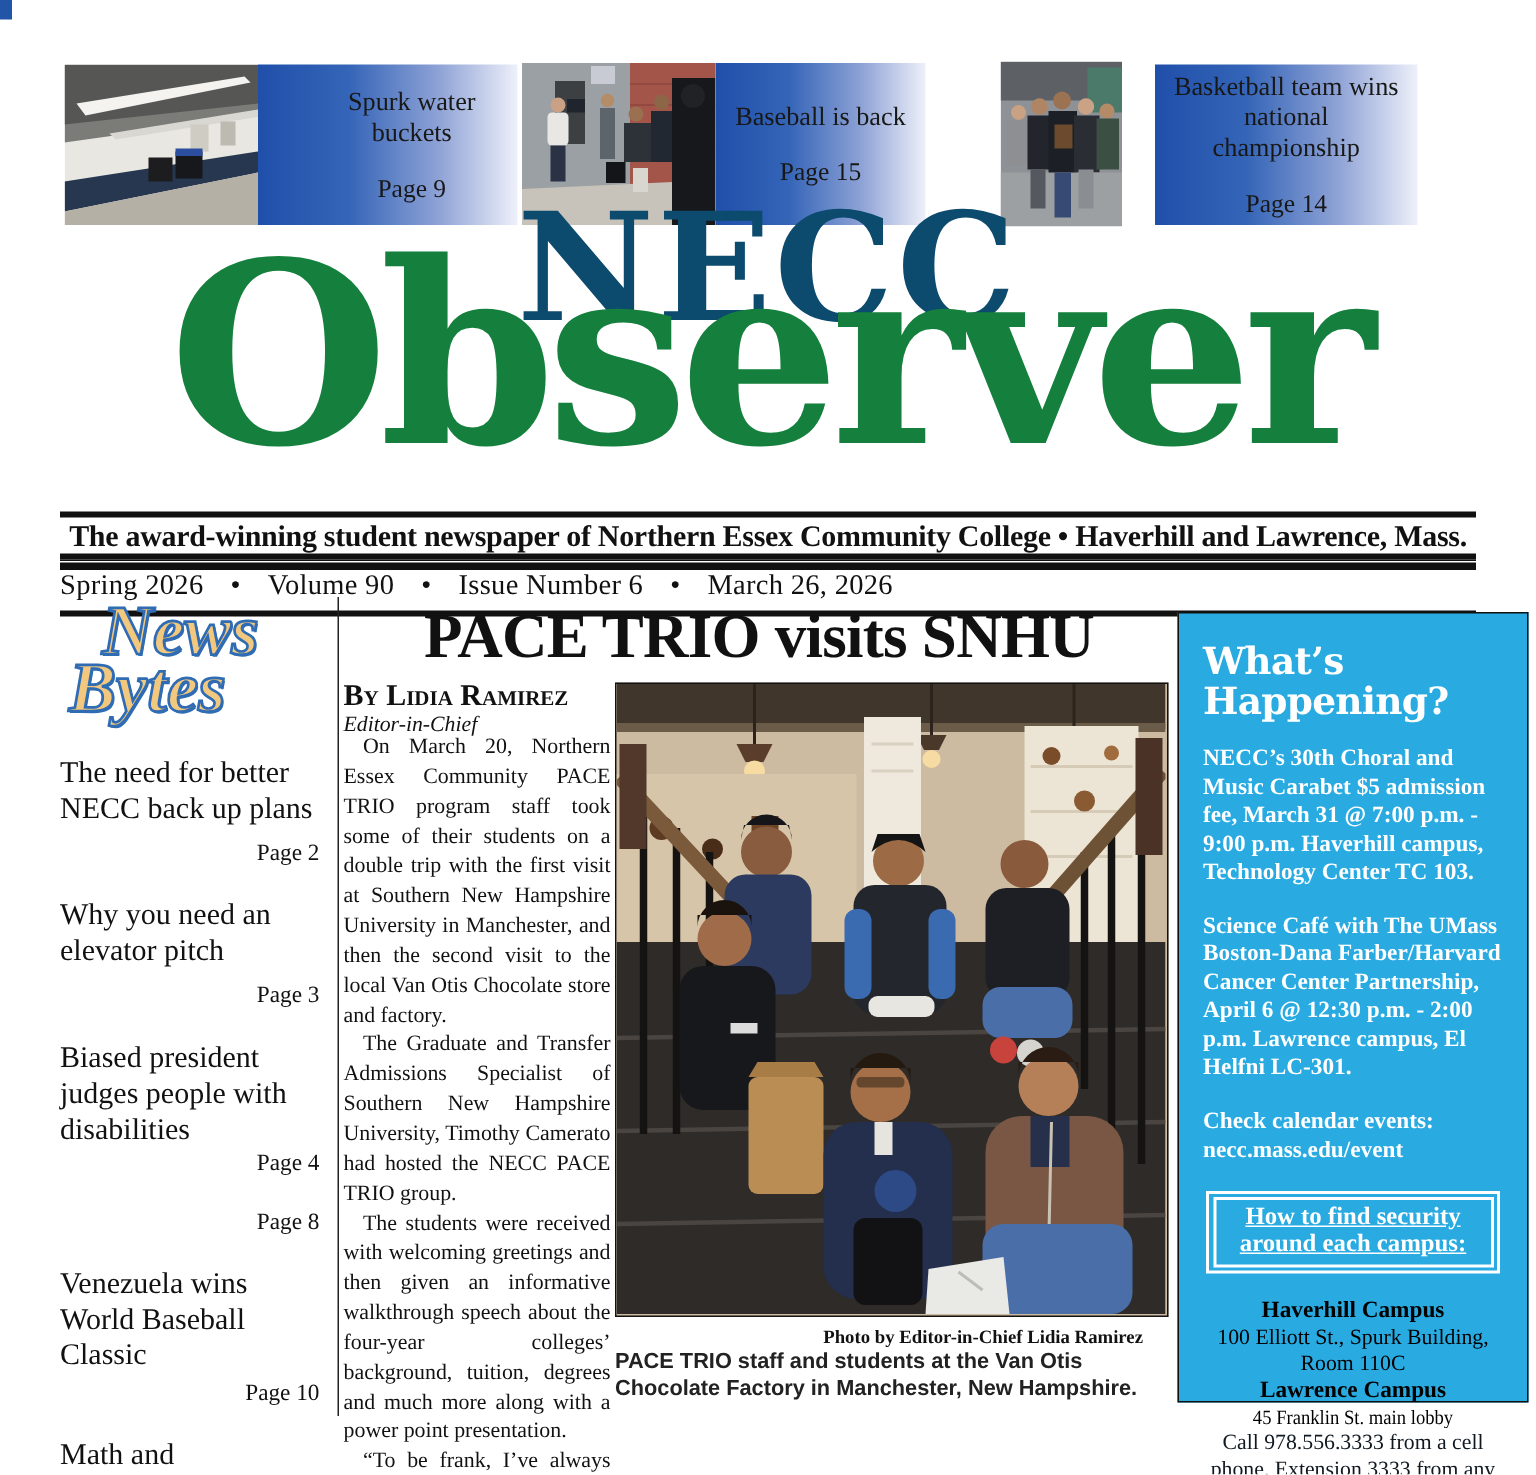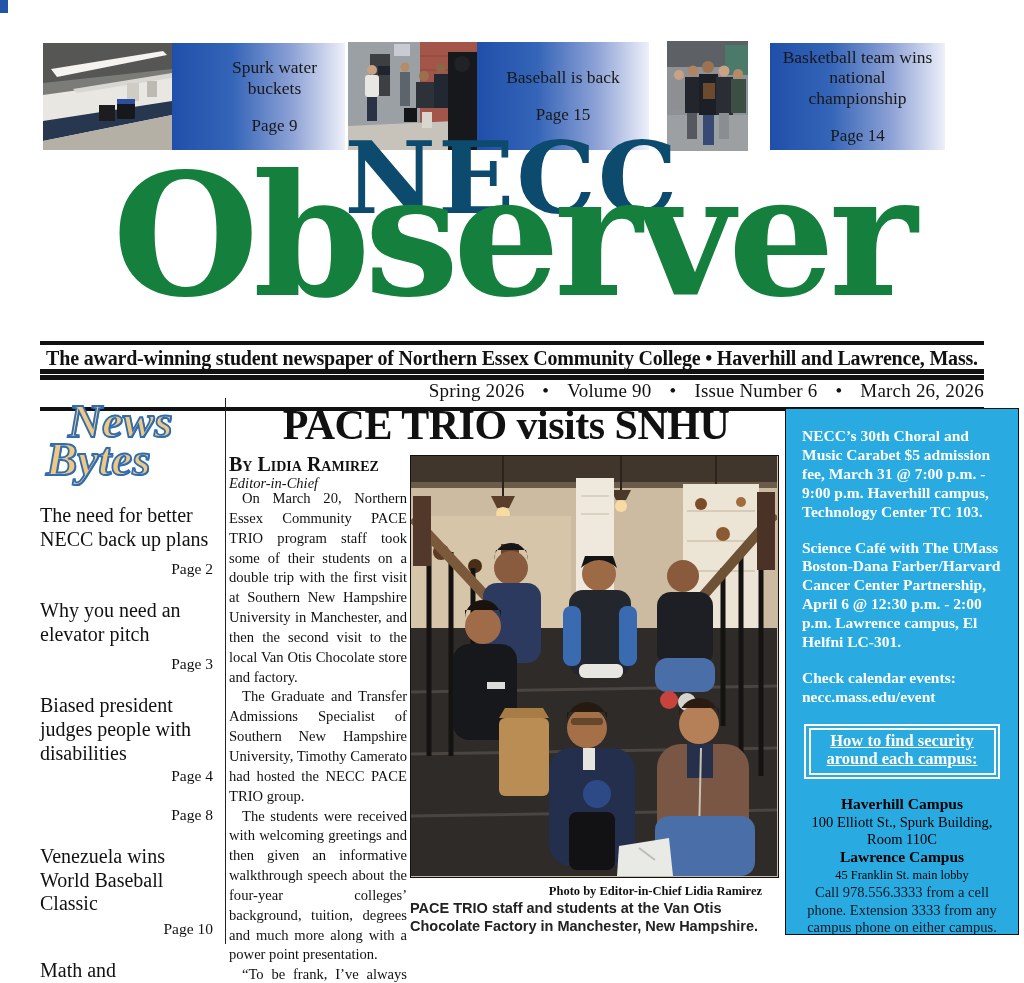--- a/index.html
+++ b/index.html
@@ -37,21 +37,21 @@
   .rules-block { position:absolute; left:40px; width:944px; }
   .tagline-wrap { top:341px; border-top:4px solid #111; }
   .tagline {
     text-align:center; font-weight:bold; font-size:20px; padding:2px 0 3px;
     letter-spacing:-0.2px;
   }
   .rule-thin  { border-top:1.5px solid #111; }
   .rule-thick { border-top:4px solid #111; }
   .gap2 { height:2px; }
   .issue-wrap { top:368px; }
-  .issue-line { text-align:right; font-size:19px; padding:4px 0 5px; letter-spacing:0.2px; }
+  .issue-line { text-align:left; font-size:19px; padding:4px 0 5px; letter-spacing:0.2px; }
   .issue-line .sep { display:inline-block; margin:0 18px; }
 
   
   .left-col {
     position:absolute; left:40px; top:398px; width:186px; height:546px;
     border-right:1.5px solid #222; padding-right:12px;
   }
   .nb-logo { position:relative; height:96px; margin-bottom:10px; }
   .nb-word {
     font-family:"Liberation Serif", serif; font-style:italic; font-weight:bold;
@@ -171,21 +171,21 @@
       <rect x="68" y="40" width="18" height="26" fill="#2d3238"></rect>
       <circle cx="93" cy="26" r="5" fill="#8c6647"></circle>
       <rect x="86" y="32" width="18" height="34" fill="#222831"></rect>
       <rect x="100" y="10" width="29" height="98" fill="#17181b"></rect>
       <circle cx="114" cy="22" r="8" fill="#202226"></circle>
       <rect x="56" y="66" width="13" height="14" fill="#141518"></rect>
       <rect x="74" y="70" width="10" height="16" fill="#d9d6cf"></rect>
     </svg>
   </div>
 
-  <div class="teaser-box" style="left:477px; top:42px; height:108px; width:172px;">
+  <div class="teaser-box" style="left:477px; top:42px; height:108px; width:140px;">
     <div class="teaser-title">Baseball is back</div>
     <div class="teaser-page">Page 15</div>
   </div>
 
   <div class="teaser-photo" style="left:667px; top:41px; width:81px; height:110px;">
     <svg width="81" height="110" viewBox="0 0 81 110">
       <rect width="81" height="110" fill="#8e9296"></rect>
       <rect x="0" y="0" width="81" height="26" fill="#5d6165"></rect>
       <rect x="58" y="4" width="23" height="30" fill="#4b7a6b"></rect>
       <circle cx="12" cy="34" r="5" fill="#c9a183"></circle>
@@ -368,20 +368,21 @@
       <rect x="244" y="360" width="100" height="60" rx="14" fill="#4a6ea8"></rect>
       <polygon points="208,390 258,382 262,420 206,420" fill="#e9e9e6"></polygon>
       <line x1="228" y1="392" x2="244" y2="404" stroke="#bdbdb8" stroke-width="2"></line>
     </svg>
   </div>
 
   <div class="photo-credit">Photo by Editor-in-Chief Lidia Ramirez</div>
   <div class="photo-caption">PACE TRIO staff and students at the Van Otis Chocolate Factory in Manchester, New Hampshire.</div>
 
   <div class="sidebar">
+    <div class="sb-title">What’s Happening?</div>
     <div class="sb-event">NECC’s 30th Choral and Music Carabet $5 admission fee, March 31 @ 7:00 p.m. - 9:00 p.m. Haverhill campus, Technology Center TC 103.</div>
     <div class="sb-event">Science Café with The UMass Boston-Dana Farber/Harvard Cancer Center Partnership, April 6 @ 12:30 p.m. - 2:00 p.m. Lawrence campus, El Helfni LC-301.</div>
     <div class="sb-event">Check calendar events: necc.mass.edu/event</div>
     <div class="sb-security-outer">
       <div class="sb-security-inner">How to find security around each campus:</div>
     </div>
     <div class="sb-campus">
       <div class="sb-campus-name">Haverhill Campus</div>
       <div class="sb-campus-detail">100 Elliott St., Spurk Building, Room 110C</div>
       <div class="sb-campus-name">Lawrence Campus</div>

